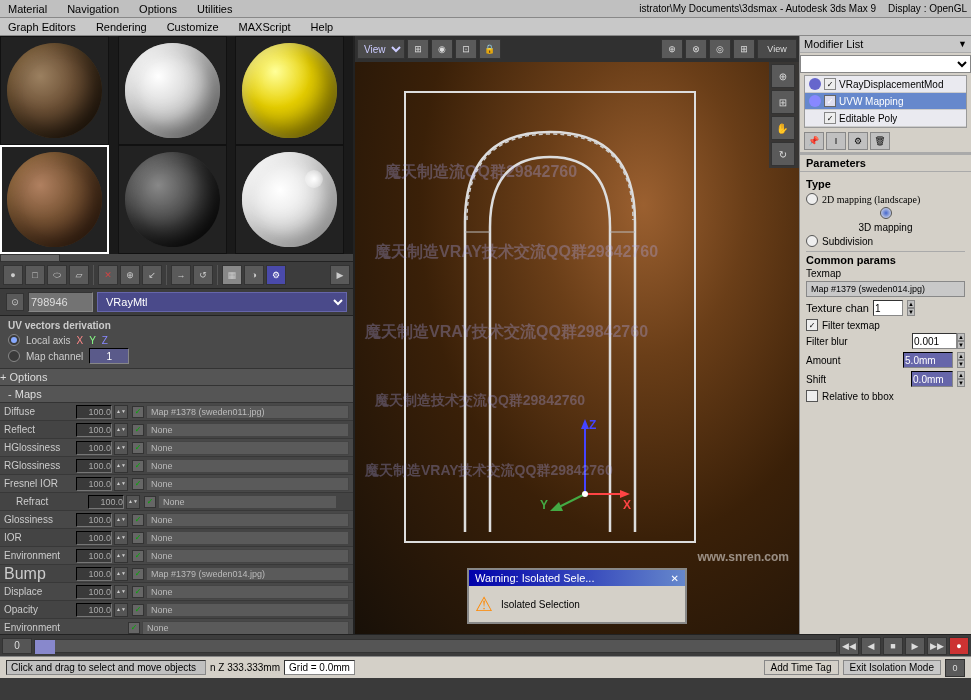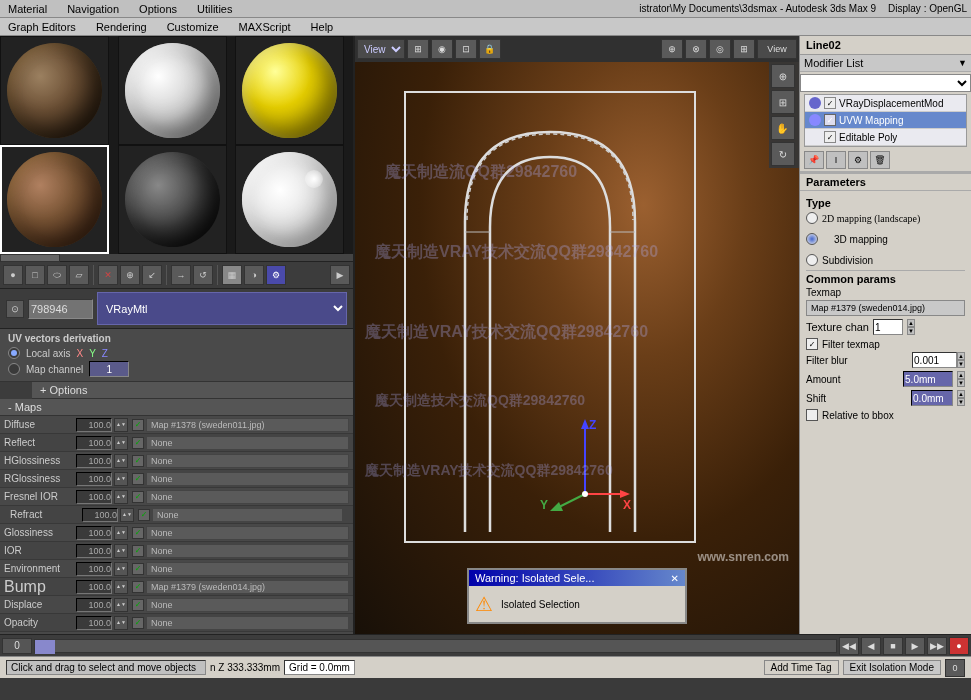--- a/index.html
+++ b/index.html
@@ -95,21 +95,21 @@
       <div class="mat-ctrl-btn" style="background:#4a4aaa;color:white;">⚙</div>
       <div style="flex:1;"></div>
       <div class="mat-ctrl-btn">▶</div>
     </div>
 
     <div style="background:#3c3c3c;padding:3px 6px;display:flex;align-items:center;gap:4px;border-bottom:1px solid #222;">
       <div style="width:18px;height:18px;background:#5a5a5a;border:1px solid #333;display:flex;align-items:center;justify-content:center;cursor:pointer;">
         <span style="font-size:9px;color:#ccc;">⊙</span>
       </div>
       <input style="background: #737373; border: 1px inset rgb(136, 136, 136); color: rgb(221, 221, 221); width: 65px; height: 20px; padding: 2px; font-size: 11px;" value="798946">
-      <select style="background:#4a4a8a;border:1px solid #6666aa;color:white;padding:2px 4px;font-size:11px;flex:1;height:33px;">
+      <select style="background:#4a4a8a;border:1px solid #6666aa;color:white;padding:2px 4px;font-size:11px;flex:1;height:20px;">
         <option>VRayMtl</option>
       </select>
     </div>
 
     <div style="background:#4a4a4a;padding:4px 8px;border-bottom:1px solid #333;font-size:10px;color:#ccc;">
       <div style="font-weight:bold;margin-bottom:3px;">UV vectors derivation</div>
       <div style="display:flex;align-items:center;gap:6px;margin-bottom:2px;">
         <div style="width:12px;height:12px;border:1px solid #888;border-radius:50%;background:#3a3a3a;display:inline-flex;align-items:center;justify-content:center;">
           <div style="width:6px;height:6px;background:#88aaff;border-radius:50%;"></div>
         </div>
@@ -118,21 +118,21 @@
         <span style="color:#88ff88;cursor:pointer;">Y</span>
         <span style="color:#8888ff;cursor:pointer;">Z</span>
       </div>
       <div style="display:flex;align-items:center;gap:6px;">
         <div style="width:12px;height:12px;border:1px solid #888;border-radius:50%;background:#3a3a3a;display:inline-block;"></div>
         <span>Map channel</span>
         <input style="background: rgb(90, 90, 138); border: 1px inset rgb(51, 51, 51); color: white; width: 40px; height: 16px; text-align: center; font-size: 10px;" value="1">
       </div>
     </div>
 
-    <div style="background:#555;color:#ddd;padding:2px 8px;font-size:11px;border-bottom:1px solid #333;cursor:pointer;margin-left:32px;">
+    <div style="background:#555;color:#ddd;padding:2px 0;font-size:11px;border-bottom:1px solid #333;cursor:pointer;">
       <span>+</span> <span>Options</span>
     </div>
 
     <div style="background:#555;color:#ddd;padding:2px 8px;font-size:11px;border-bottom:1px solid #333;cursor:pointer;">
       <span>-</span> <span>Maps</span>
     </div>
 
     <div style="background:#444;font-size:10px;color:#ccc;overflow-y:auto;flex:1;">
 
       <div style="display:flex;align-items:center;height:18px;border-bottom:1px solid #383838;padding:0 4px;background:#484848;">
@@ -173,21 +173,21 @@
       </div>
       <div style="display:flex;align-items:center;height:18px;border-bottom:1px solid #383838;padding:0 4px;background:#484848;">
         <span style="width:72px;color:#ccc;font-size:10px;">Fresnel IOR</span>
         <input style="width: 36px; background: rgb(58, 58, 58); border: 1px inset rgb(34, 34, 34); color: rgb(170, 170, 170); font-size: 9px; height: 14px; text-align: right;" value="100.0">
         <div style="width:14px;height:14px;background:#555;border:1px solid #333;display:flex;flex-direction:column;align-items:center;justify-content:center;margin:0 2px;cursor:pointer;">
             <span style="font-size:5px;line-height:1;">▲▼</span>
           </div>
         <div style="width:12px;height:12px;background:#666;border:1px solid #333;margin:0 2px;display:flex;align-items:center;justify-content:center;font-size:8px;color:#0a0;cursor:pointer;">✓</div>
         <button style="flex:1;background:#5a5a5a;border:1px solid #444;color:#bbb;font-size:9px;padding:1px 4px;cursor:pointer;text-align:left;">None</button>
       </div>
-      <div style="display:flex;align-items:center;height:18px;border-bottom:1px solid #383838;padding:0 10px;background:#444;">
+      <div style="display:flex;align-items:center;height:18px;border-bottom:1px solid #383838;padding:0 16px;background:#444;">
         <span style="width:72px;color:#ccc;font-size:10px;">Refract</span>
         <input style="width: 36px; background: rgb(58, 58, 58); border: 1px inset rgb(34, 34, 34); color: rgb(170, 170, 170); font-size: 9px; height: 14px; text-align: right;" value="100.0">
         <div style="width:14px;height:14px;background:#555;border:1px solid #333;display:flex;flex-direction:column;align-items:center;justify-content:center;margin:0 2px;cursor:pointer;">
             <span style="font-size:5px;line-height:1;">▲▼</span>
           </div>
         <div style="width:12px;height:12px;background:#666;border:1px solid #333;margin:0 2px;display:flex;align-items:center;justify-content:center;font-size:8px;color:#0a0;cursor:pointer;">✓</div>
         <button style="flex:1;background:#5a5a5a;border:1px solid #444;color:#bbb;font-size:9px;padding:1px 4px;cursor:pointer;text-align:left;">None</button>
       </div>
       <div style="display:flex;align-items:center;height:18px;border-bottom:1px solid #383838;padding:0 4px;background:#484848;">
         <span style="width:72px;color:#ccc;font-size:10px;">Glossiness</span>
@@ -333,21 +333,20 @@
       <div style="width:24px;height:24px;background:#5a5a5a;border:1px solid #333;color:#ddd;font-size:10px;display:flex;align-items:center;justify-content:center;cursor:pointer;">⊕</div>
       <div style="width:24px;height:24px;background:#5a5a5a;border:1px solid #333;color:#ddd;font-size:10px;display:flex;align-items:center;justify-content:center;cursor:pointer;">⊞</div>
       <div style="width:24px;height:24px;background:#5a5a5a;border:1px solid #333;color:#ddd;font-size:10px;display:flex;align-items:center;justify-content:center;cursor:pointer;">✋</div>
       <div style="width:24px;height:24px;background:#5a5a5a;border:1px solid #333;color:#ddd;font-size:10px;display:flex;align-items:center;justify-content:center;cursor:pointer;">↻</div>
     </div>
 
   </div>
 
   <div style="width:172px;background:#d4d0c8;border-left:1px solid #888;display:flex;flex-direction:column;overflow-y:auto;color:#000;font-size:11px;">
 
-    <div style="background:#d4d0c8;padding:3px 6px;font-size:11px;border-bottom:1px solid #999;font-weight:bold;">Line02</div>
 
     <div style="background:#c8c8c8;padding:2px 4px;font-size:11px;border-bottom:1px solid #aaa;display:flex;align-items:center;justify-content:space-between;">
       <span>Modifier List</span>
       <span style="font-size:9px;">▼</span>
     </div>
     <select style="background:white;border:1px solid #888;font-size:11px;width:100%;padding:1px;margin:2px 0;border-radius:0;">
       <option></option>
     </select>
 
     <div style="background:#eaeaf0;border:1px solid #999;margin:0 4px 2px 4px;">
@@ -379,21 +378,21 @@
 
     <div style="padding:3px 6px;">
       
       
       <div style="font-size:11px;font-weight:bold;margin:3px 0;">Type</div>
       
       <div style="display:flex;align-items:center;gap:4px;margin:2px 0;">
         <div style="width:12px;height:12px;border:1px solid #555;border-radius:50%;background:#eee;flex-shrink:0;cursor:pointer;"></div>
         <span style="font-size:10px;font-family:Liberation Serif, serif;">2D mapping (landscape)</span>
       </div>
-      <div style="display:flex;align-items:center;gap:16px;margin:9px 0;">
+      <div style="display:flex;align-items:center;gap:3px;margin:2px 0;flex-direction:column;">
         <div style="width:12px;height:12px;border:1px solid #555;border-radius:50%;background:radial-gradient(circle,#4466cc,#eee);flex-shrink:0;cursor:pointer;"></div>
         <span style="font-size:10px;">3D mapping</span>
       </div>
       <div style="display:flex;align-items:center;gap:4px;margin:2px 0;">
         <div style="width:12px;height:12px;border:1px solid #555;border-radius:50%;background:#eee;flex-shrink:0;cursor:pointer;"></div>
         <span style="font-size:10px;">Subdivision</span>
       </div>
 
       
       <div style="font-size:11px;font-weight:bold;margin:4px 0 2px 0;border-top:1px solid #aaa;padding-top:2px;">Common params</div>

